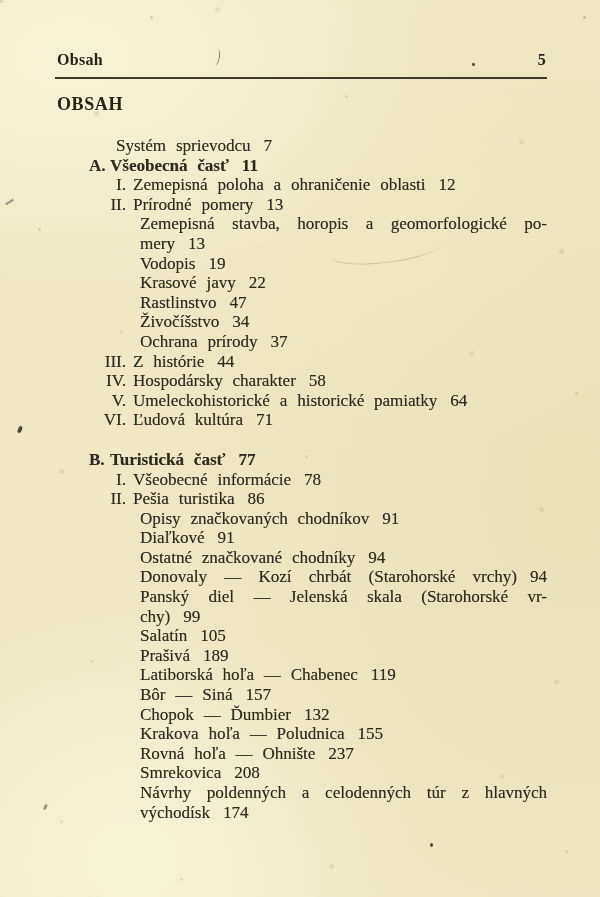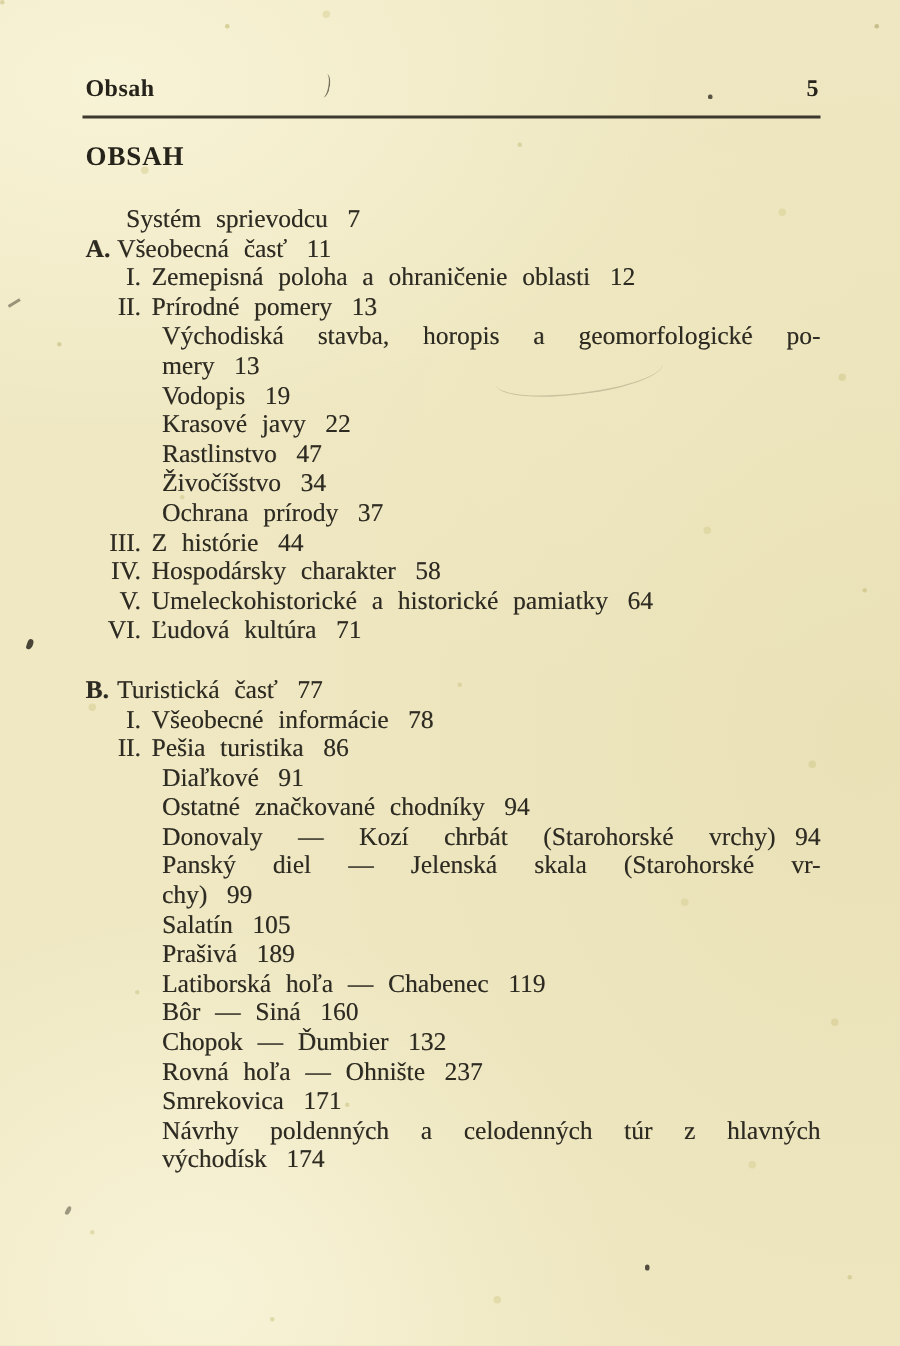--- a/index.html
+++ b/index.html
@@ -35,26 +35,26 @@
     font-size:18px;font-weight:bold;letter-spacing:0.6px;
     color:#26231b;
   }
   
   .toc{
     position:absolute;left:57px;top:136px;width:490px;
     font-size:17px;line-height:19.6px;
     color:#2d2a22;
     text-shadow:0.25px 0.25px 0 rgba(45,42,34,0.45);
   }
-  .entry{display:flex;align-items:flex-end;}
+  .entry{display:flex;align-items:flex-end;margin-left:32px;}
   .entry .body{flex:1;min-width:0;}
   .entry.plain{padding-left:27px;}
   .entry.sub{padding-left:51px;}
   .chlabel{width:21px;flex:0 0 21px;font-weight:bold;}
-  .entry.chapter .body{font-weight:normal;}
+  .entry.chapter .body{font-weight:bold;}
   .num{width:44px;flex:0 0 44px;text-align:right;padding-right:7px;box-sizing:border-box;}
   .line{word-spacing:0.33em;}
   .line.j{text-align:justify;text-align-last:justify;text-justify:inter-word;}
   .pg{margin-left:13px;white-space:nowrap;}
   .spacer{height:20px;}
   
   .speckles{
     position:absolute;left:0;top:0;width:3px;height:3px;border-radius:50%;
     background:rgba(189,178,108,0.45);
     box-shadow:
@@ -125,21 +125,21 @@
         </div>
       </div>
       <div class="entry roman">
         <span class="num">II.</span>
         <div class="body">
           <div class="line">Prírodné pomery<span class="pg">13</span></div>
         </div>
       </div>
       <div class="entry sub">
         <div class="body">
-          <div class="line j">Východiská stavba, horopis a geomorfologické po-</div>
+          <div class="line j">Zemepisná stavba, horopis a geomorfologické po-</div>
           <div class="line">mery<span class="pg">13</span></div>
         </div>
       </div>
       <div class="entry sub">
         <div class="body">
           <div class="line">Vodopis<span class="pg">19</span></div>
         </div>
       </div>
       <div class="entry sub">
         <div class="body">
@@ -199,20 +199,25 @@
         </div>
       </div>
       <div class="entry roman">
         <span class="num">II.</span>
         <div class="body">
           <div class="line">Pešia turistika<span class="pg">86</span></div>
         </div>
       </div>
       <div class="entry sub">
         <div class="body">
+          <div class="line">Opisy značkovaných chodníkov<span class="pg">91</span></div>
+        </div>
+      </div>
+      <div class="entry sub">
+        <div class="body">
           <div class="line">Diaľkové<span class="pg">91</span></div>
         </div>
       </div>
       <div class="entry sub">
         <div class="body">
           <div class="line">Ostatné značkované chodníky<span class="pg">94</span></div>
         </div>
       </div>
       <div class="entry sub">
         <div class="body">
@@ -235,36 +240,41 @@
           <div class="line">Prašivá<span class="pg">189</span></div>
         </div>
       </div>
       <div class="entry sub">
         <div class="body">
           <div class="line">Latiborská hoľa — Chabenec<span class="pg">119</span></div>
         </div>
       </div>
       <div class="entry sub">
         <div class="body">
-          <div class="line">Bôr — Siná<span class="pg">160</span></div>
+          <div class="line">Bôr — Siná<span class="pg">157</span></div>
         </div>
       </div>
       <div class="entry sub">
         <div class="body">
           <div class="line">Chopok — Ďumbier<span class="pg">132</span></div>
         </div>
       </div>
       <div class="entry sub">
         <div class="body">
+          <div class="line">Krakova hoľa — Poludnica<span class="pg">155</span></div>
+        </div>
+      </div>
+      <div class="entry sub">
+        <div class="body">
           <div class="line">Rovná hoľa — Ohnište<span class="pg">237</span></div>
         </div>
       </div>
       <div class="entry sub">
         <div class="body">
-          <div class="line">Smrekovica<span class="pg">171</span></div>
+          <div class="line">Smrekovica<span class="pg">208</span></div>
         </div>
       </div>
       <div class="entry sub">
         <div class="body">
           <div class="line j">Návrhy poldenných a celodenných túr z hlavných</div>
           <div class="line">východísk<span class="pg">174</span></div>
         </div>
       </div>
     </div>
 

